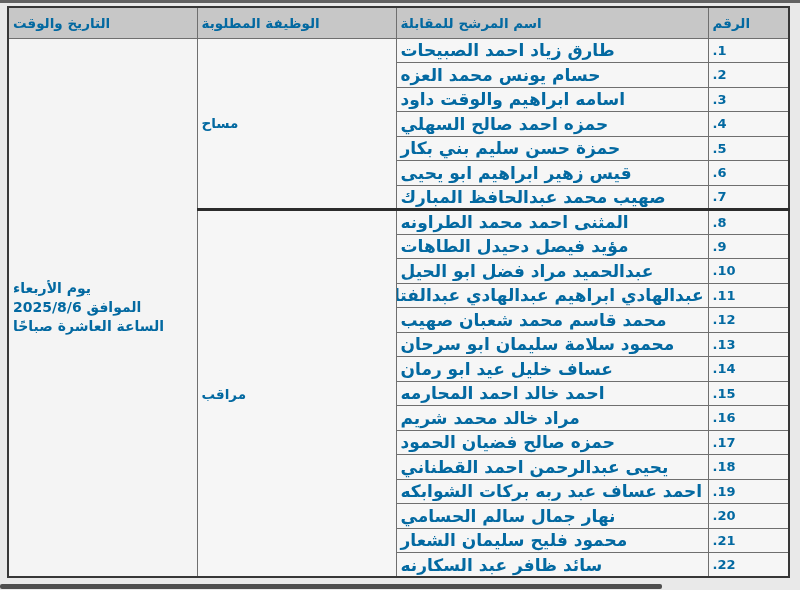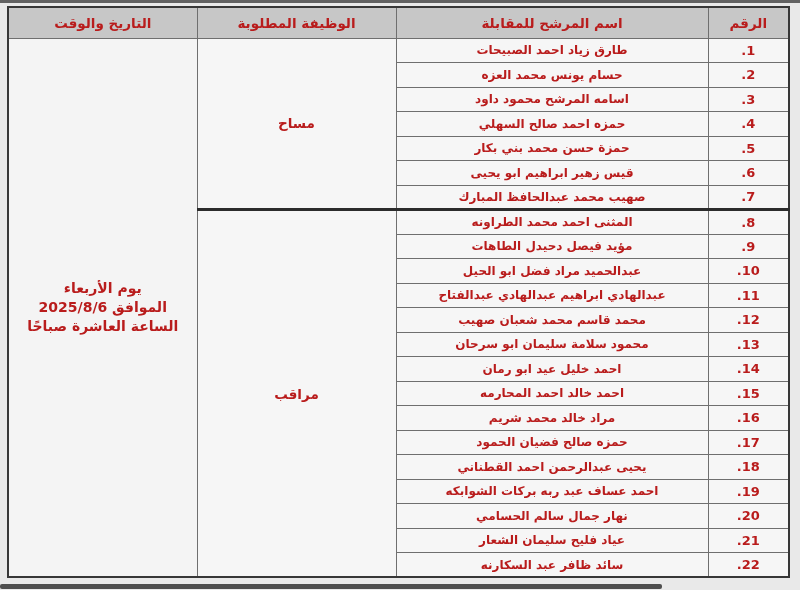--- a/index.html
+++ b/index.html
@@ -19,34 +19,34 @@
   }
   table.schedule {
     position: absolute; left: 7px; top: 6px;
     width: 781px; height: 572px;
     border-collapse: collapse; table-layout: fixed;
     background: #f6f6f6;
     border: 2px solid #373737;
   }
   table.schedule th, table.schedule td {
     border: 1px solid #6f6f6f;
-    text-align: center; vertical-align: middle;
-    color: #b91c1c; font-weight: bold;
+    text-align: left; vertical-align: middle;
+    color: #0369a1; font-weight: bold;
     padding: 0 4px;
     overflow: hidden; white-space: nowrap;
   }
   thead tr { height: 31px; }
   thead th {
     background: #c7c7c7;
     border-bottom: 2px solid #303030;
     font-size: 13.5px; color: #262626;
   }
   tbody tr { height: 24.5px; }
   td.cell-num { font-size: 13px; direction: ltr; unicode-bidi: isolate; }
-  td.cell-name { font-size: 12px; }
+  td.cell-name { font-size: 17px; }
   td.cell-pos { font-size: 13.5px; background: #f6f6f6; }
   td.cell-date { font-size: 14px; background: #f4f4f4; }
   td.cell-date .dt-line { line-height: 1.35; white-space: nowrap; }
   tr.section-start td.cell-num,
   tr.section-start td.cell-name,
   td.cell-pos.section-start {
     border-top: 3px solid #2c2c2c;
   }
   col.c-num  { width: 81px; }
   col.c-name { width: 312px; }
@@ -83,29 +83,29 @@
           <div class="dt-line">الموافق 2025/8/6</div>
           <div class="dt-line">الساعة العاشرة صباحًا</div>
         </td>
       </tr>
       <tr>
         <td class="cell-num">.2</td>
         <td class="cell-name">حسام يونس محمد العزه</td>
       </tr>
       <tr>
         <td class="cell-num">.3</td>
-        <td class="cell-name">اسامه المرشح محمود داود</td>
+        <td class="cell-name">اسامه ابراهيم والوقت داود</td>
       </tr>
       <tr>
         <td class="cell-num">.4</td>
         <td class="cell-name">حمزه احمد صالح السهلي</td>
       </tr>
       <tr>
         <td class="cell-num">.5</td>
-        <td class="cell-name">حمزة حسن محمد بني بكار</td>
+        <td class="cell-name">حمزة حسن سليم بني بكار</td>
       </tr>
       <tr>
         <td class="cell-num">.6</td>
         <td class="cell-name">قيس زهير ابراهيم ابو يحيى</td>
       </tr>
       <tr>
         <td class="cell-num">.7</td>
         <td class="cell-name">صهيب محمد عبدالحافظ المبارك</td>
       </tr>
       <tr class="section-start">
@@ -128,21 +128,21 @@
       <tr>
         <td class="cell-num">.12</td>
         <td class="cell-name">محمد قاسم محمد شعبان صهيب</td>
       </tr>
       <tr>
         <td class="cell-num">.13</td>
         <td class="cell-name">محمود سلامة سليمان ابو سرحان</td>
       </tr>
       <tr>
         <td class="cell-num">.14</td>
-        <td class="cell-name">احمد خليل عيد ابو رمان</td>
+        <td class="cell-name">عساف خليل عيد ابو رمان</td>
       </tr>
       <tr>
         <td class="cell-num">.15</td>
         <td class="cell-name">احمد خالد احمد المحارمه</td>
       </tr>
       <tr>
         <td class="cell-num">.16</td>
         <td class="cell-name">مراد خالد محمد شريم</td>
       </tr>
       <tr>
@@ -156,21 +156,21 @@
       <tr>
         <td class="cell-num">.19</td>
         <td class="cell-name">احمد عساف عبد ربه بركات الشوابكه</td>
       </tr>
       <tr>
         <td class="cell-num">.20</td>
         <td class="cell-name">نهار جمال سالم الحسامي</td>
       </tr>
       <tr>
         <td class="cell-num">.21</td>
-        <td class="cell-name">عياد فليح سليمان الشعار</td>
+        <td class="cell-name">محمود فليح سليمان الشعار</td>
       </tr>
       <tr>
         <td class="cell-num">.22</td>
         <td class="cell-name">سائد ظافر عبد السكارنه</td>
       </tr>
     </tbody>
 </table>
 
 <div class="scan-streak-bottom"></div>
 

